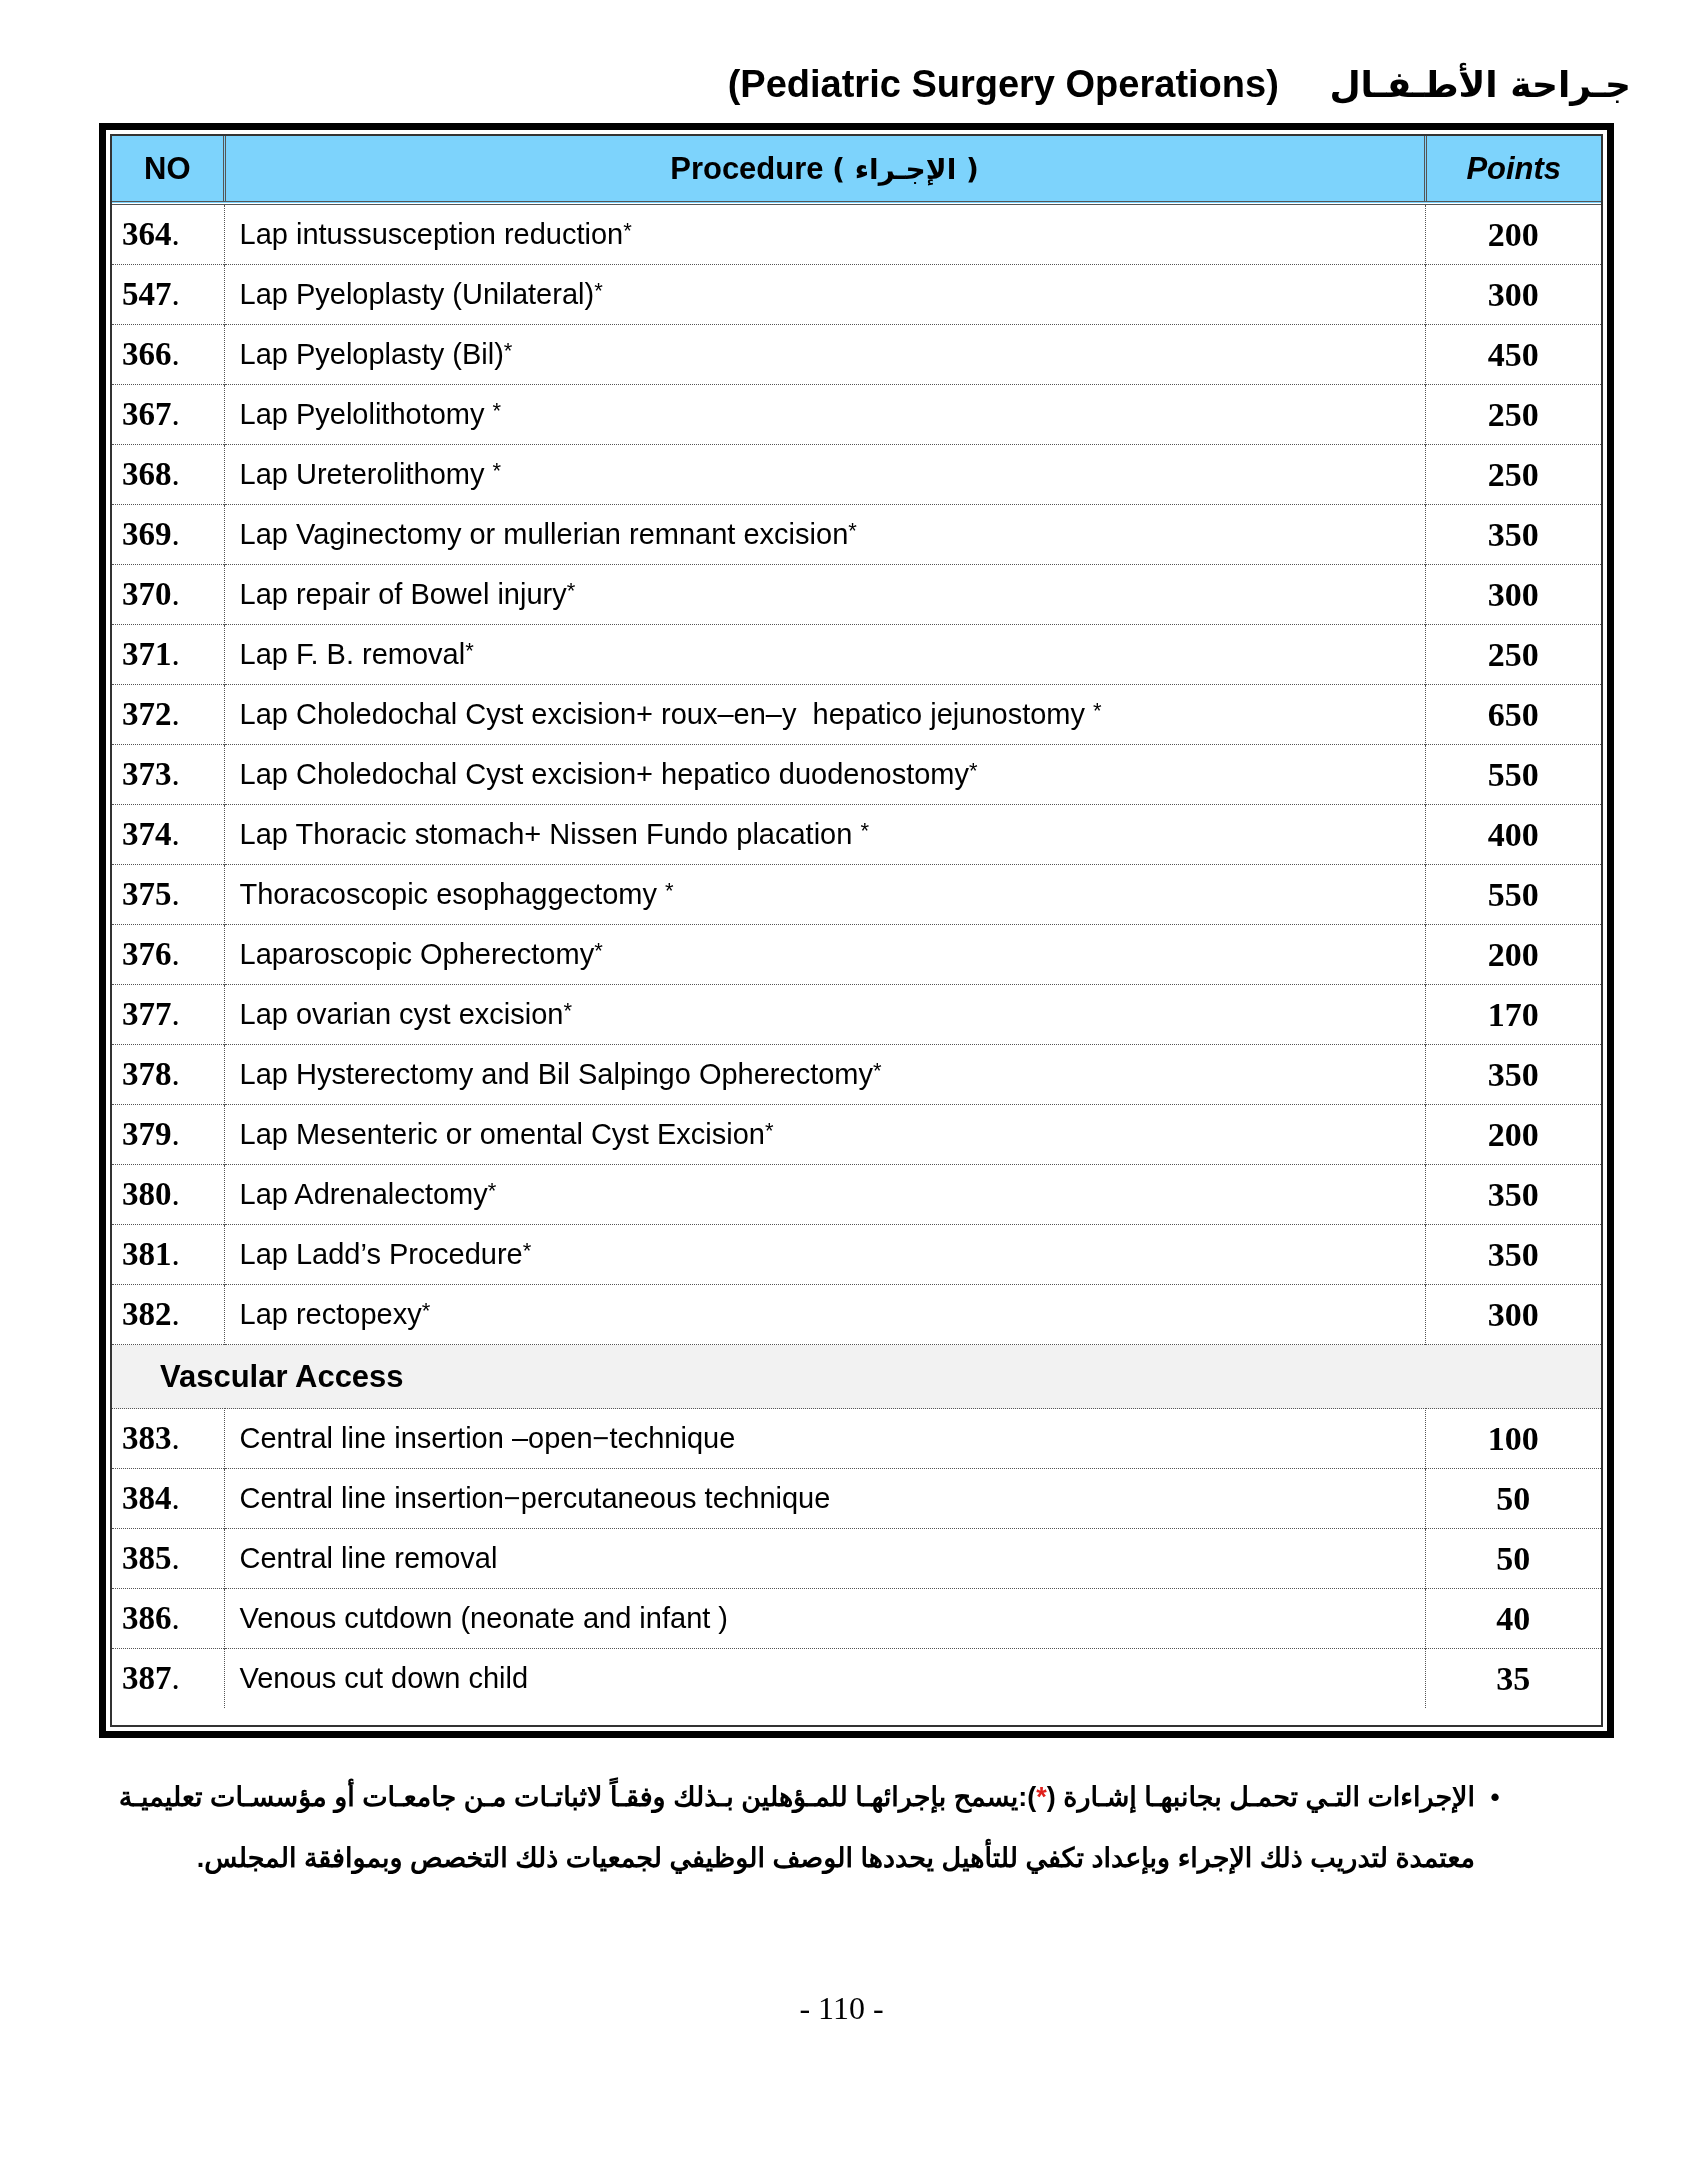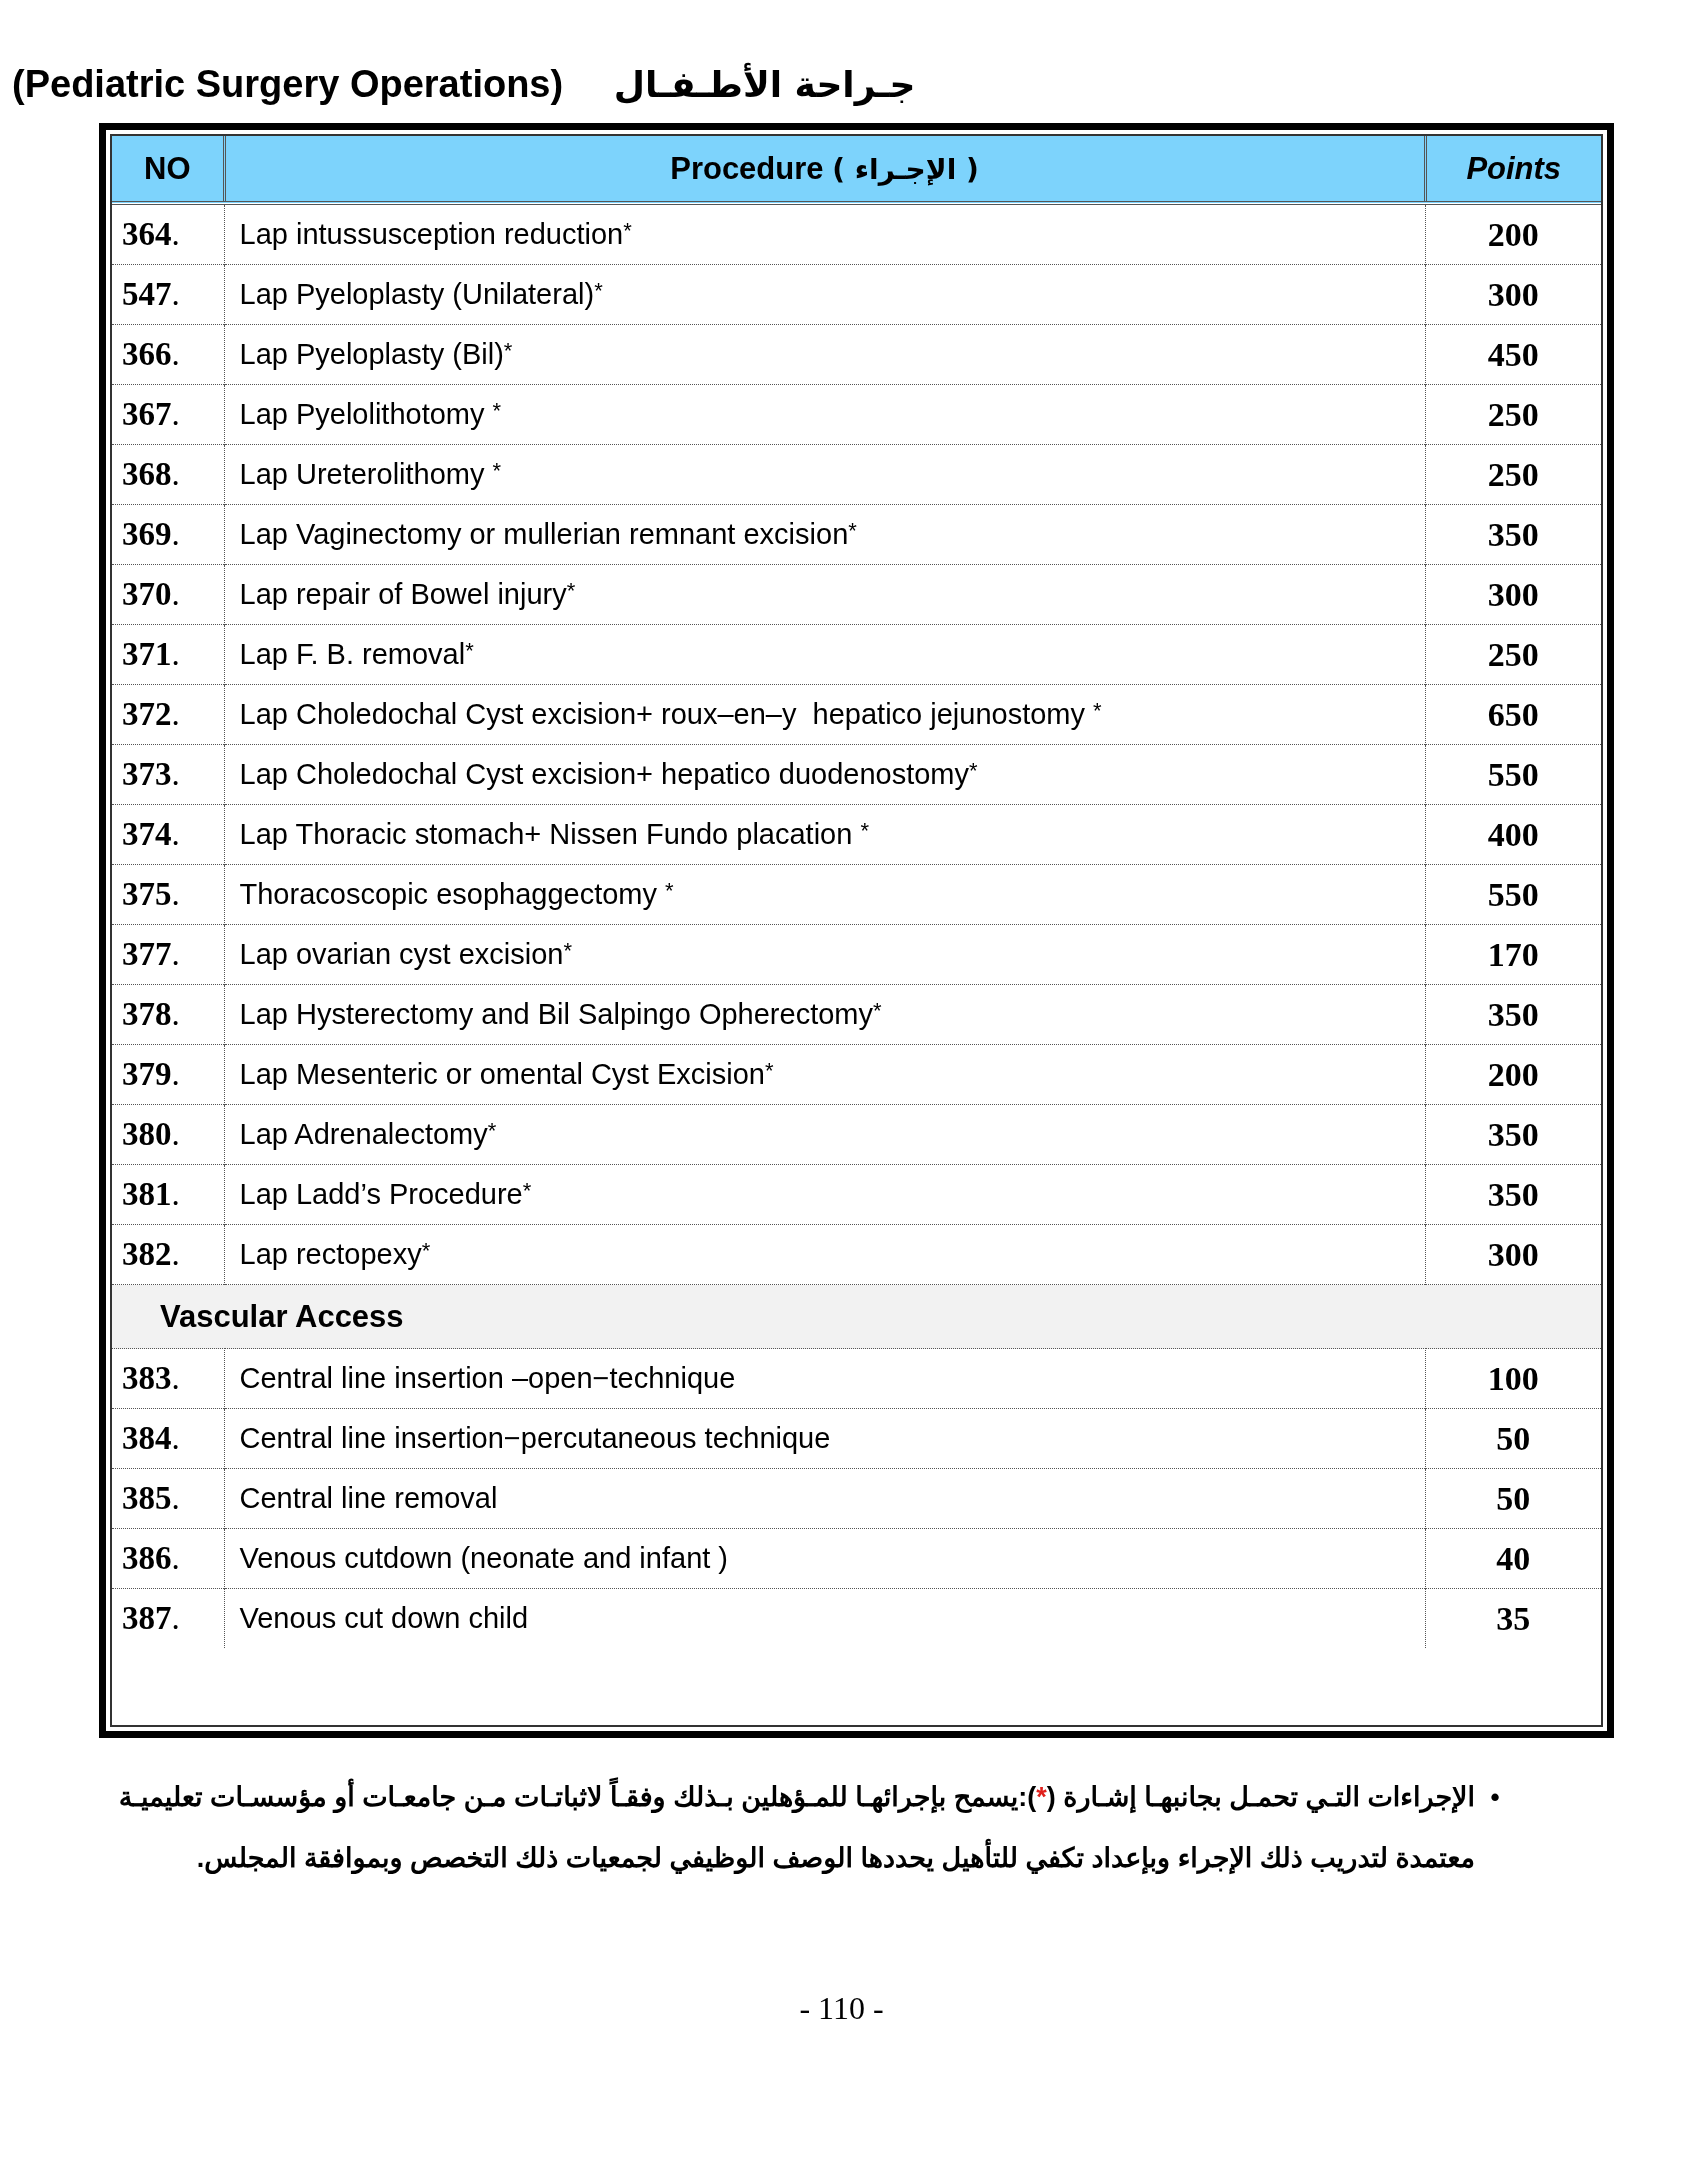--- a/index.html
+++ b/index.html
@@ -1,19 +1,19 @@
 <!DOCTYPE html>
 <html><head>
   <meta charset="utf-8">
   <style>
     html, body { margin: 0; padding: 0; background: #ffffff; }
     body { width: 1683px; height: 2178px; position: relative; overflow: hidden; color: #000; }
     .title {
-      position: absolute; left: 12px; width: 1627px; top: 59px; height: 51px;
-      text-align: left; font-family: "Liberation Sans", sans-serif; font-weight: bold;
+      position: absolute; left: 4px; width: 1627px; top: 59px; height: 51px;
+      text-align: right; font-family: "Liberation Sans", sans-serif; font-weight: bold;
       font-size: 38px; line-height: 51px; white-space: nowrap;
     }
     .title .en { margin-right: 40px; }
     .title .ar { font-family: "DejaVu Sans", sans-serif; font-size: 36px; }
     .table-wrap {
       position: absolute; left: 99px; top: 123px; width: 1515px; height: 1615px;
       background: #000; box-sizing: border-box;
     }
     .table-inner {
       position: absolute; left: 7px; top: 7px; right: 7px; bottom: 7px;
@@ -150,20 +150,25 @@
               <td class="no"><span>374</span><span class="dot">.</span></td>
               <td class="proc"><span>Lap Thoracic stomach+ Nissen Fundo placation </span><span class="star">*</span></td>
               <td class="pts">400</td>
             </tr>
             <tr>
               <td class="no"><span>375</span><span class="dot">.</span></td>
               <td class="proc"><span>Thoracoscopic esophaggectomy </span><span class="star">*</span></td>
               <td class="pts">550</td>
             </tr>
             <tr>
+              <td class="no"><span>376</span><span class="dot">.</span></td>
+              <td class="proc"><span>Laparoscopic Opherectomy</span><span class="star">*</span></td>
+              <td class="pts">200</td>
+            </tr>
+            <tr>
               <td class="no"><span>377</span><span class="dot">.</span></td>
               <td class="proc"><span>Lap ovarian cyst excision</span><span class="star">*</span></td>
               <td class="pts">170</td>
             </tr>
             <tr>
               <td class="no"><span>378</span><span class="dot">.</span></td>
               <td class="proc"><span>Lap Hysterectomy and Bil Salpingo Opherectomy</span><span class="star">*</span></td>
               <td class="pts">350</td>
             </tr>
             <tr>

